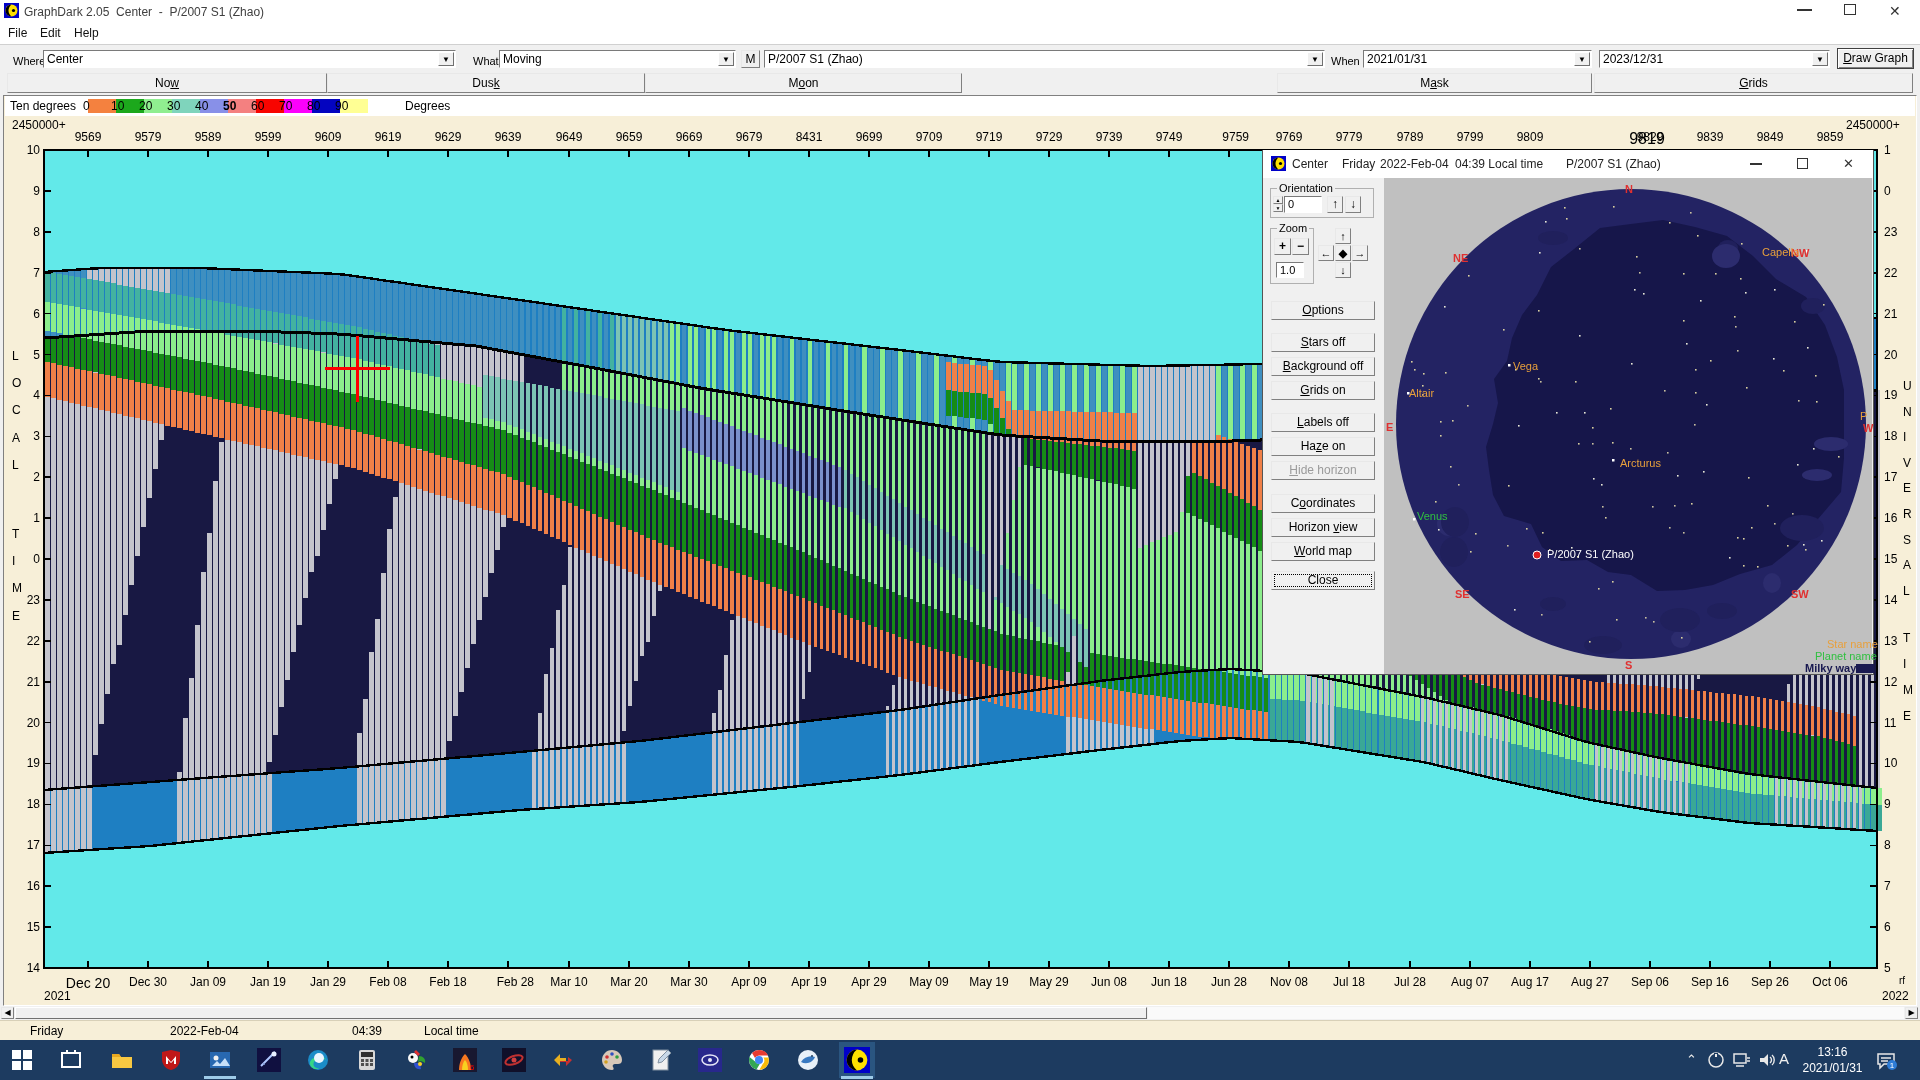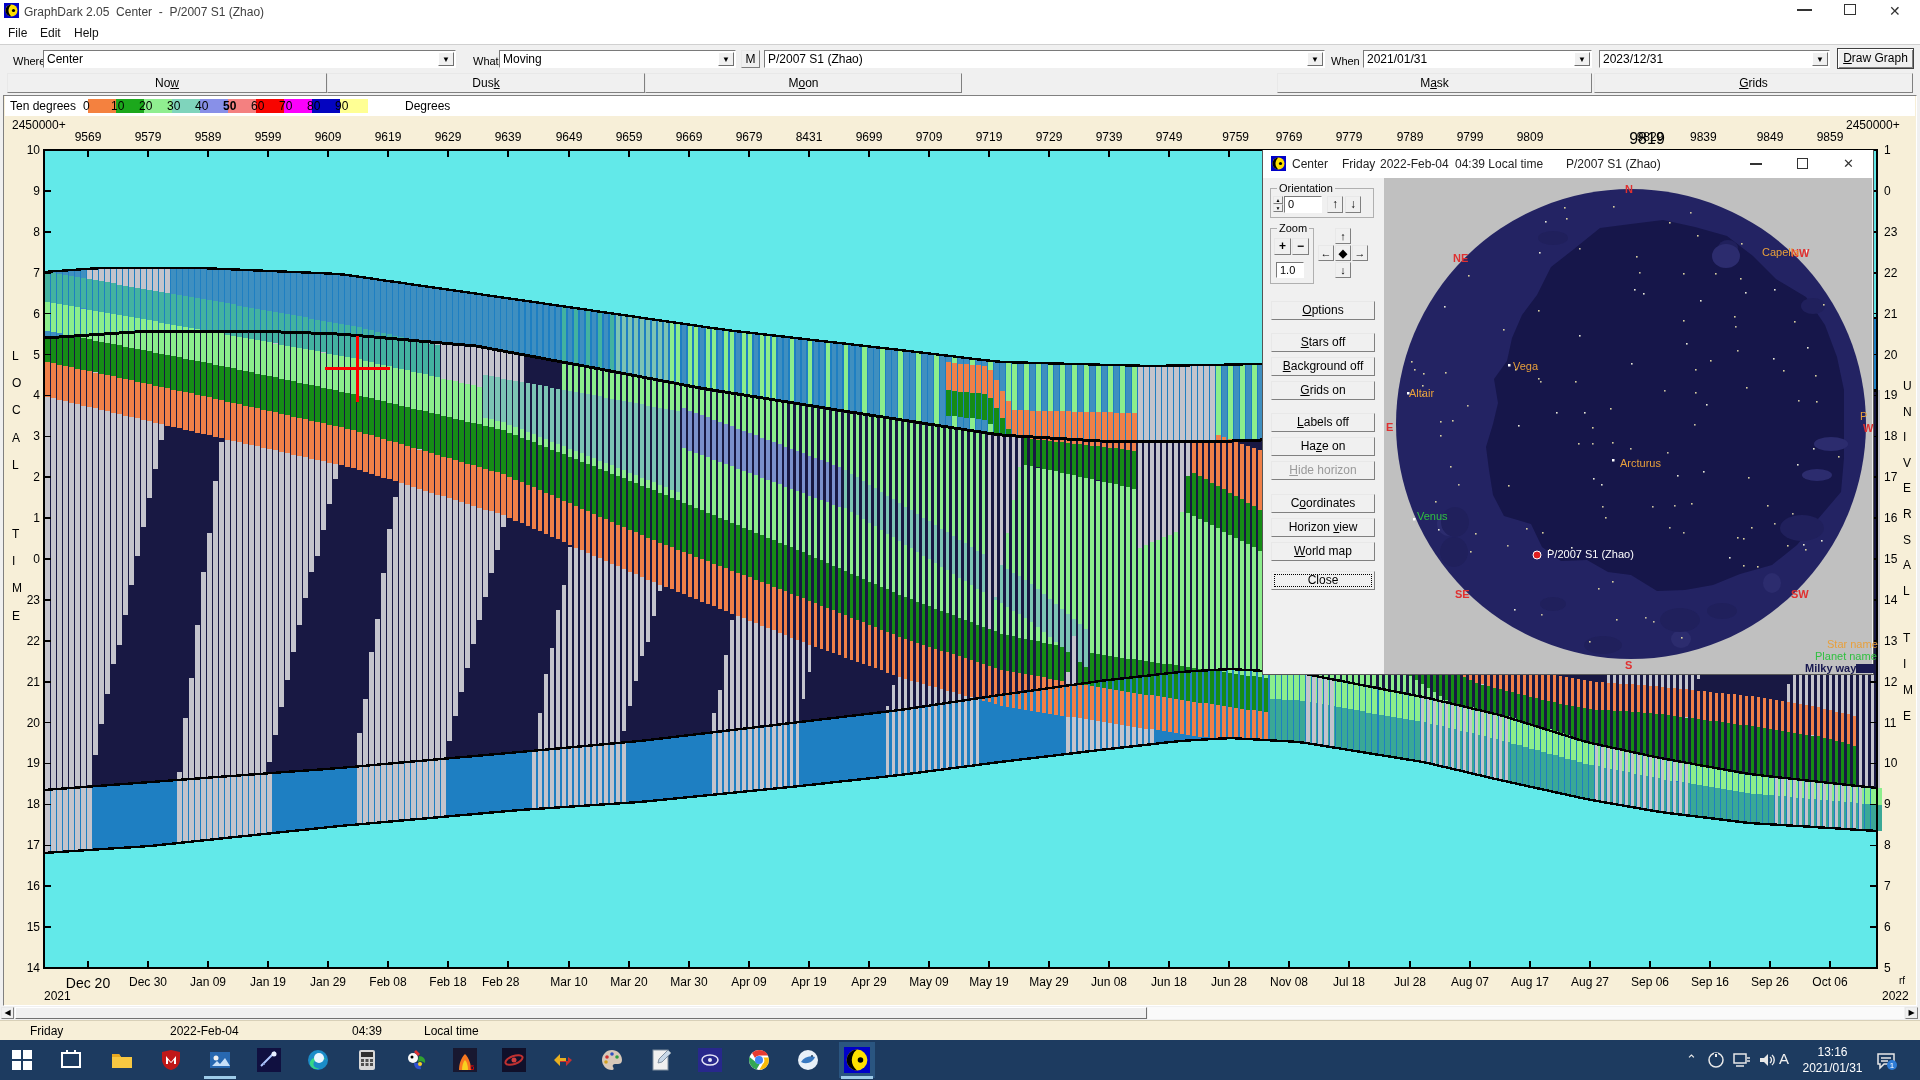--- a/index.html
+++ b/index.html
@@ -225,21 +225,21 @@
 <div style="position:absolute;left:1089px;top:130px;width:40px;text-align:center;font-size:12px;color:#000">9739</div>
 <div style="position:absolute;left:1149px;top:130px;width:40px;text-align:center;font-size:12px;color:#000">9749</div>
 <div style="position:absolute;left:1209px;top:130px;width:40px;text-align:right;font-size:12px;color:#000">9759</div>
 <div style="position:absolute;left:1269px;top:130px;width:40px;text-align:center;font-size:12px;color:#000">9769</div>
 <div style="position:absolute;left:1329px;top:130px;width:40px;text-align:center;font-size:12px;color:#000">9779</div>
 <div style="position:absolute;left:1390px;top:130px;width:40px;text-align:center;font-size:12px;color:#000">9789</div>
 <div style="position:absolute;left:1450px;top:130px;width:40px;text-align:center;font-size:12px;color:#000">9799</div>
 <div style="position:absolute;left:1510px;top:130px;width:40px;text-align:center;font-size:12px;color:#000">9809</div>
 <div style="position:absolute;left:1627px;top:130px;width:40px;text-align:center;font-size:16px;color:#000">9819</div>
 <div style="position:absolute;left:1630px;top:130px;width:40px;text-align:center;font-size:12px;color:#000">9829</div>
-<div style="position:absolute;left:1690px;top:130px;width:40px;text-align:left;font-size:12px;color:#000">9839</div>
+<div style="position:absolute;left:1690px;top:130px;width:40px;text-align:center;font-size:12px;color:#000">9839</div>
 <div style="position:absolute;left:1750px;top:130px;width:40px;text-align:center;font-size:12px;color:#000">9849</div>
 <div style="position:absolute;left:1810px;top:130px;width:40px;text-align:center;font-size:12px;color:#000">9859</div>
 <div style="position:absolute;left:14px;top:143px;width:26px;text-align:right;font-size:12px;color:#000">10</div>
 <div style="position:absolute;left:14px;top:184px;width:26px;text-align:right;font-size:12px;color:#000">9</div>
 <div style="position:absolute;left:14px;top:225px;width:26px;text-align:right;font-size:12px;color:#000">8</div>
 <div style="position:absolute;left:14px;top:266px;width:26px;text-align:right;font-size:12px;color:#000">7</div>
 <div style="position:absolute;left:14px;top:307px;width:26px;text-align:right;font-size:12px;color:#000">6</div>
 <div style="position:absolute;left:14px;top:348px;width:26px;text-align:right;font-size:12px;color:#000">5</div>
 <div style="position:absolute;left:14px;top:388px;width:26px;text-align:right;font-size:12px;color:#000">4</div>
 <div style="position:absolute;left:14px;top:429px;width:26px;text-align:right;font-size:12px;color:#000">3</div>
@@ -299,21 +299,21 @@
 <div style="position:absolute;left:1903px;top:657.0px;color:#000;font-size:12px;font-weight:normal;white-space:nowrap">I</div>
 <div style="position:absolute;left:1903px;top:683.0px;color:#000;font-size:12px;font-weight:normal;white-space:nowrap">M</div>
 <div style="position:absolute;left:1903px;top:709.0px;color:#000;font-size:12px;font-weight:normal;white-space:nowrap">E</div>
 <div style="position:absolute;left:62px;top:975px;width:52px;text-align:center;font-size:14px;color:#000">Dec 20</div>
 <div style="position:absolute;left:122px;top:975px;width:52px;text-align:center;font-size:12px;color:#000">Dec 30</div>
 <div style="position:absolute;left:182px;top:975px;width:52px;text-align:center;font-size:12px;color:#000">Jan 09</div>
 <div style="position:absolute;left:242px;top:975px;width:52px;text-align:center;font-size:12px;color:#000">Jan 19</div>
 <div style="position:absolute;left:302px;top:975px;width:52px;text-align:center;font-size:12px;color:#000">Jan 29</div>
 <div style="position:absolute;left:362px;top:975px;width:52px;text-align:center;font-size:12px;color:#000">Feb 08</div>
 <div style="position:absolute;left:422px;top:975px;width:52px;text-align:center;font-size:12px;color:#000">Feb 18</div>
-<div style="position:absolute;left:482px;top:975px;width:52px;text-align:left;font-size:12px;color:#000">Feb 28</div>
+<div style="position:absolute;left:482px;top:975px;width:52px;text-align:right;font-size:12px;color:#000">Feb 28</div>
 <div style="position:absolute;left:543px;top:975px;width:52px;text-align:center;font-size:12px;color:#000">Mar 10</div>
 <div style="position:absolute;left:603px;top:975px;width:52px;text-align:center;font-size:12px;color:#000">Mar 20</div>
 <div style="position:absolute;left:663px;top:975px;width:52px;text-align:center;font-size:12px;color:#000">Mar 30</div>
 <div style="position:absolute;left:723px;top:975px;width:52px;text-align:center;font-size:12px;color:#000">Apr 09</div>
 <div style="position:absolute;left:783px;top:975px;width:52px;text-align:center;font-size:12px;color:#000">Apr 19</div>
 <div style="position:absolute;left:843px;top:975px;width:52px;text-align:center;font-size:12px;color:#000">Apr 29</div>
 <div style="position:absolute;left:903px;top:975px;width:52px;text-align:center;font-size:12px;color:#000">May 09</div>
 <div style="position:absolute;left:963px;top:975px;width:52px;text-align:center;font-size:12px;color:#000">May 19</div>
 <div style="position:absolute;left:1023px;top:975px;width:52px;text-align:center;font-size:12px;color:#000">May 29</div>
 <div style="position:absolute;left:1083px;top:975px;width:52px;text-align:center;font-size:12px;color:#000">Jun 08</div>

